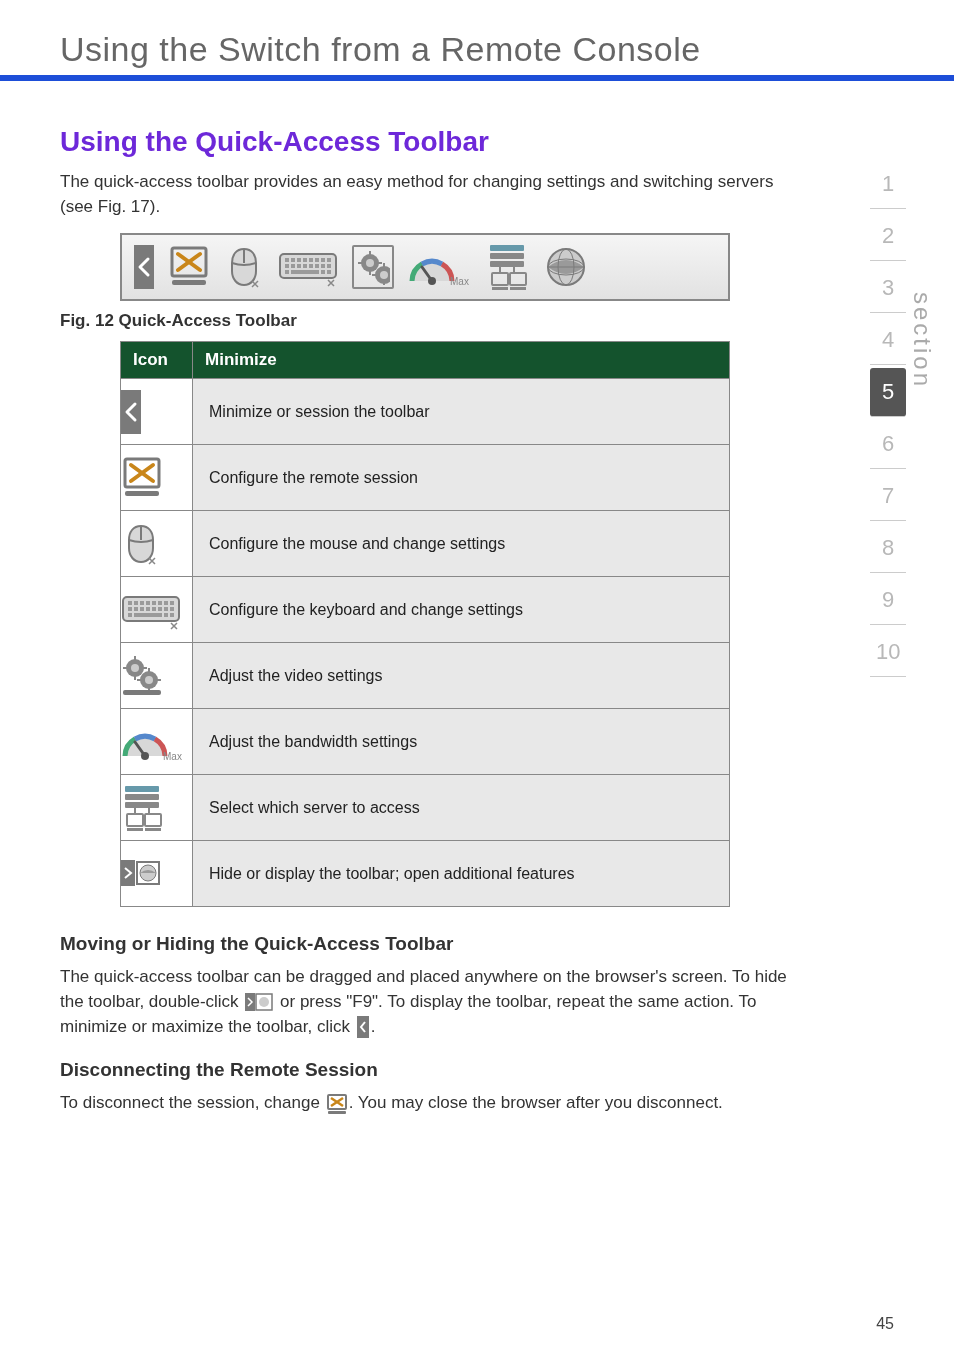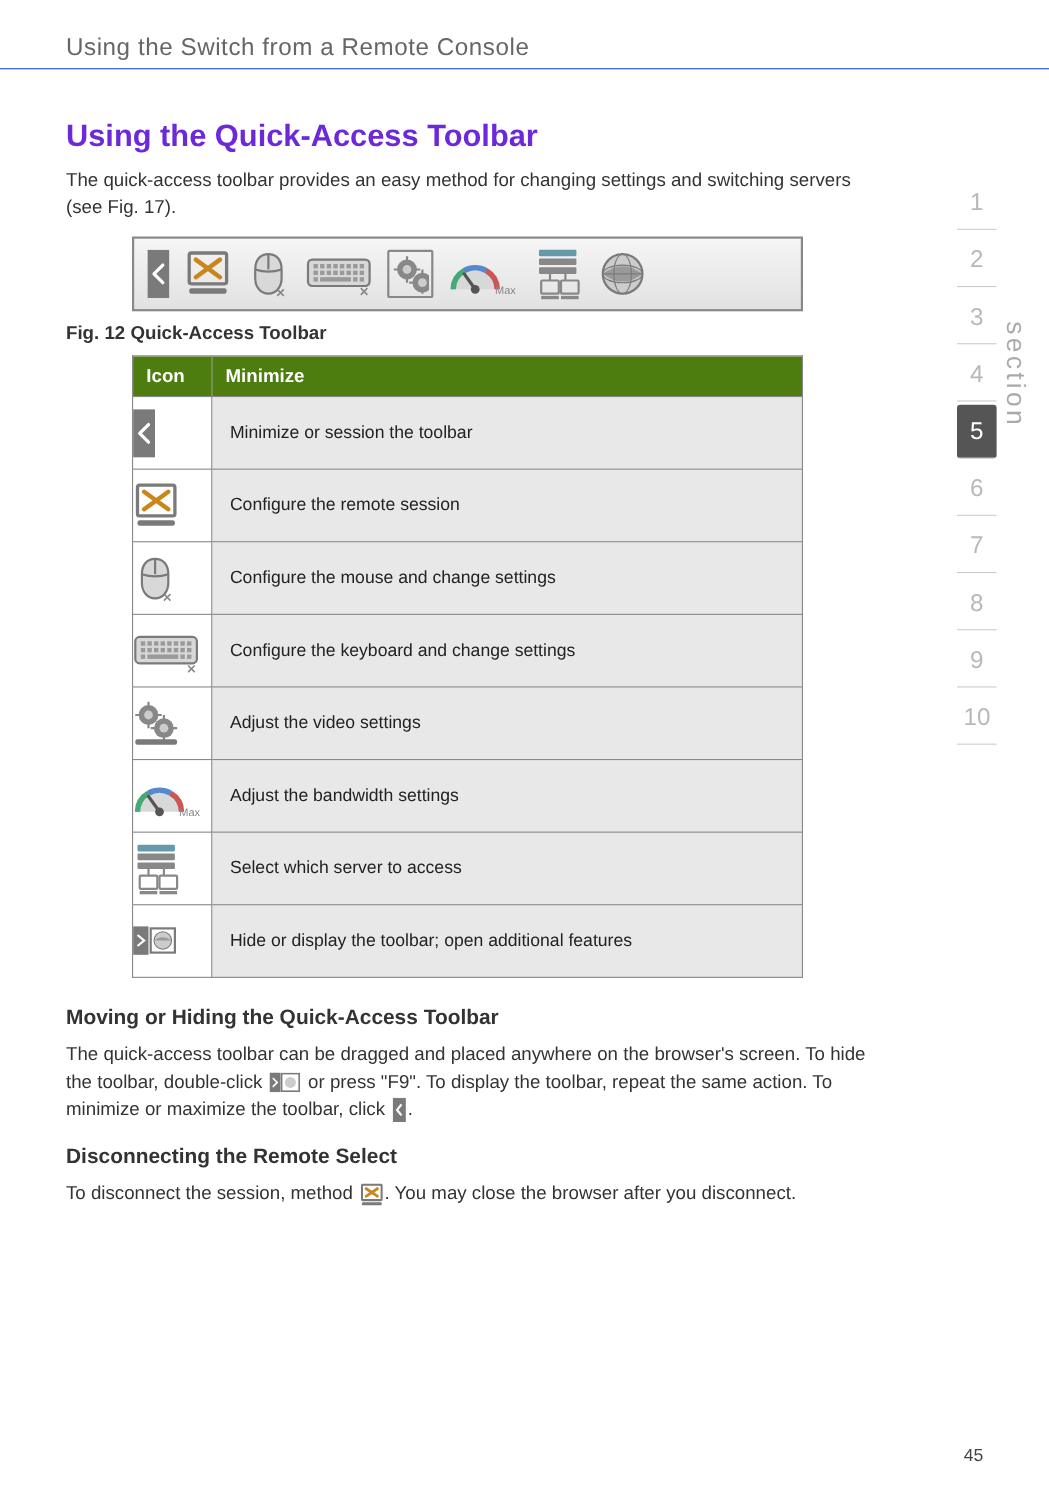--- a/index.html
+++ b/index.html
@@ -5,25 +5,25 @@
   * { box-sizing: border-box; margin: 0; padding: 0; }
   body {
     width: 954px;
     height: 1363px;
     background: #fff;
     font-family: Arial, Helvetica, sans-serif;
     position: relative;
     color: #333;
   }
   .page-title {
-    font-size: 22px;
+    font-size: 34px;
     font-weight: 400;
     color: #666;
     padding: 30px 56px 6px 60px;
-    border-bottom: 1px solid #1d4ed8;
+    border-bottom: 6px solid #1d4ed8;
     margin-bottom: 45px;
     letter-spacing: 0.5px;
   }
   .content {
     padding: 0 60px 0 60px;
     width: 850px;
   }
   .section-heading {
     font-size: 28px;
     font-weight: 600;
@@ -56,21 +56,21 @@
     font-weight: bold;
     font-size: 17px;
     margin: 10px 0 10px 0;
   }
   .func-table {
     width: 610px;
     margin: 0 auto 26px auto;
     border-collapse: collapse;
   }
   .func-table th {
-    background: #4d7c0f;
+    background: #14532d;
     color: #fff;
     text-align: left;
     padding: 8px 12px;
     font-size: 17px;
     border: 1px solid #888;
   }
   .func-table th.icon-col { width: 72px; }
   .func-table td {
     border: 1px solid #888;
     padding: 0;
@@ -390,23 +390,23 @@
     <span>The quick-access toolbar can be dragged and placed anywhere on the browser's screen. To hide the toolbar, double-click </span>
     <span class="inline-icon"><svg width="28" height="18">
           <use href="#ic-toggle-sm"></use>
         </svg></span>
     <span> or press "F9". To display the toolbar, repeat the same action. To minimize or maximize the toolbar, click </span>
     <span class="inline-icon"><svg width="12" height="22">
           <use href="#ic-minarrow-sm"></use>
         </svg></span><span>.</span>
   </p>
 
-  <div class="sub-heading">Disconnecting the Remote Select</div>
+  <div class="sub-heading">Disconnecting the Remote Session</div>
   <p class="body-text">
-    <span>To disconnect the session, method </span>
+    <span>To disconnect the session, change </span>
     <span class="inline-icon"><svg width="20" height="20">
           <use href="#ic-disconnect-sm"></use>
         </svg></span><span>. You may close the browser after you disconnect.</span>
   </p>
 
 </div>
 
 <div class="side-tabs">
   <div class="tab-num">1</div>
   <div class="tab-num">2</div>

